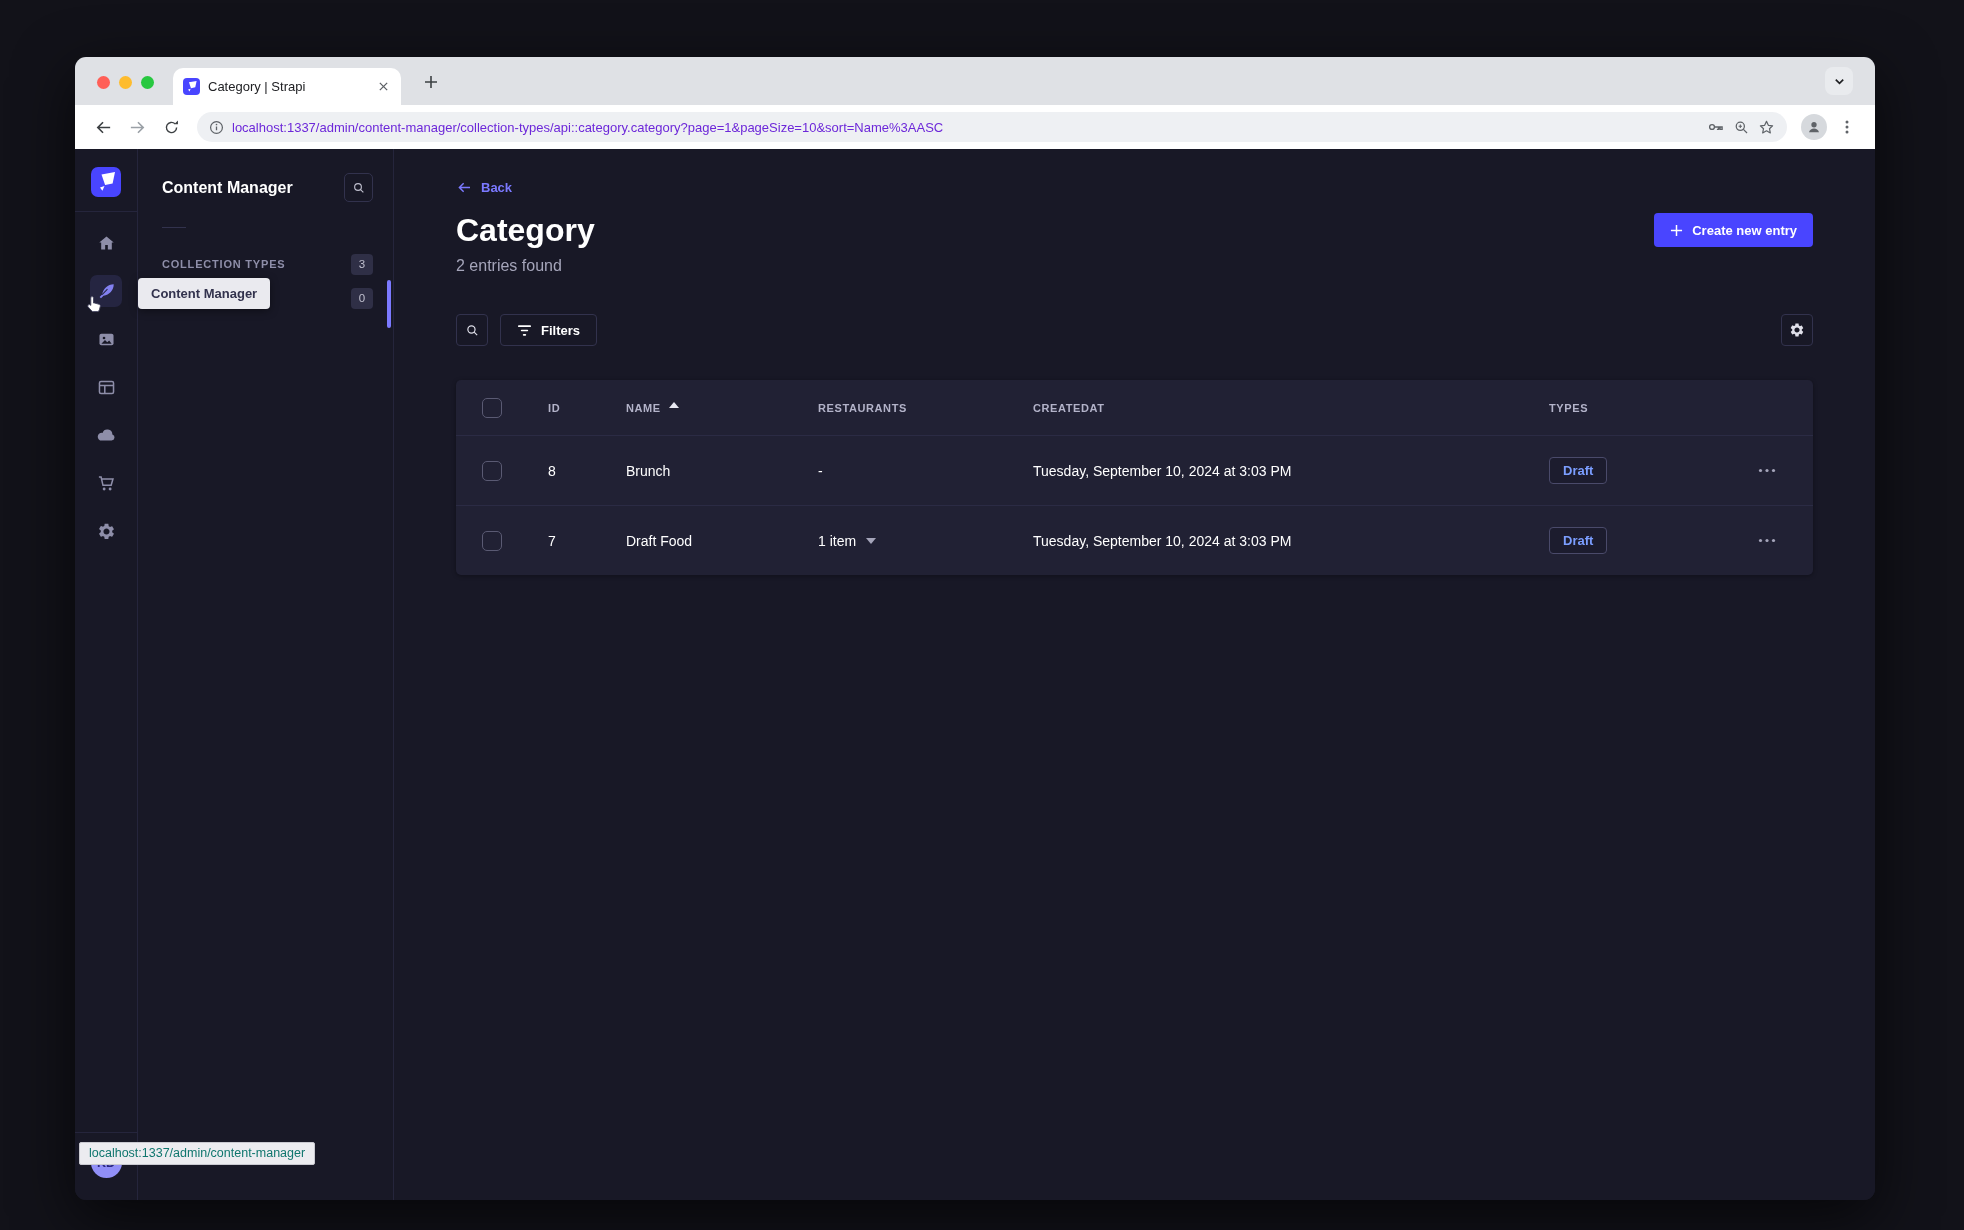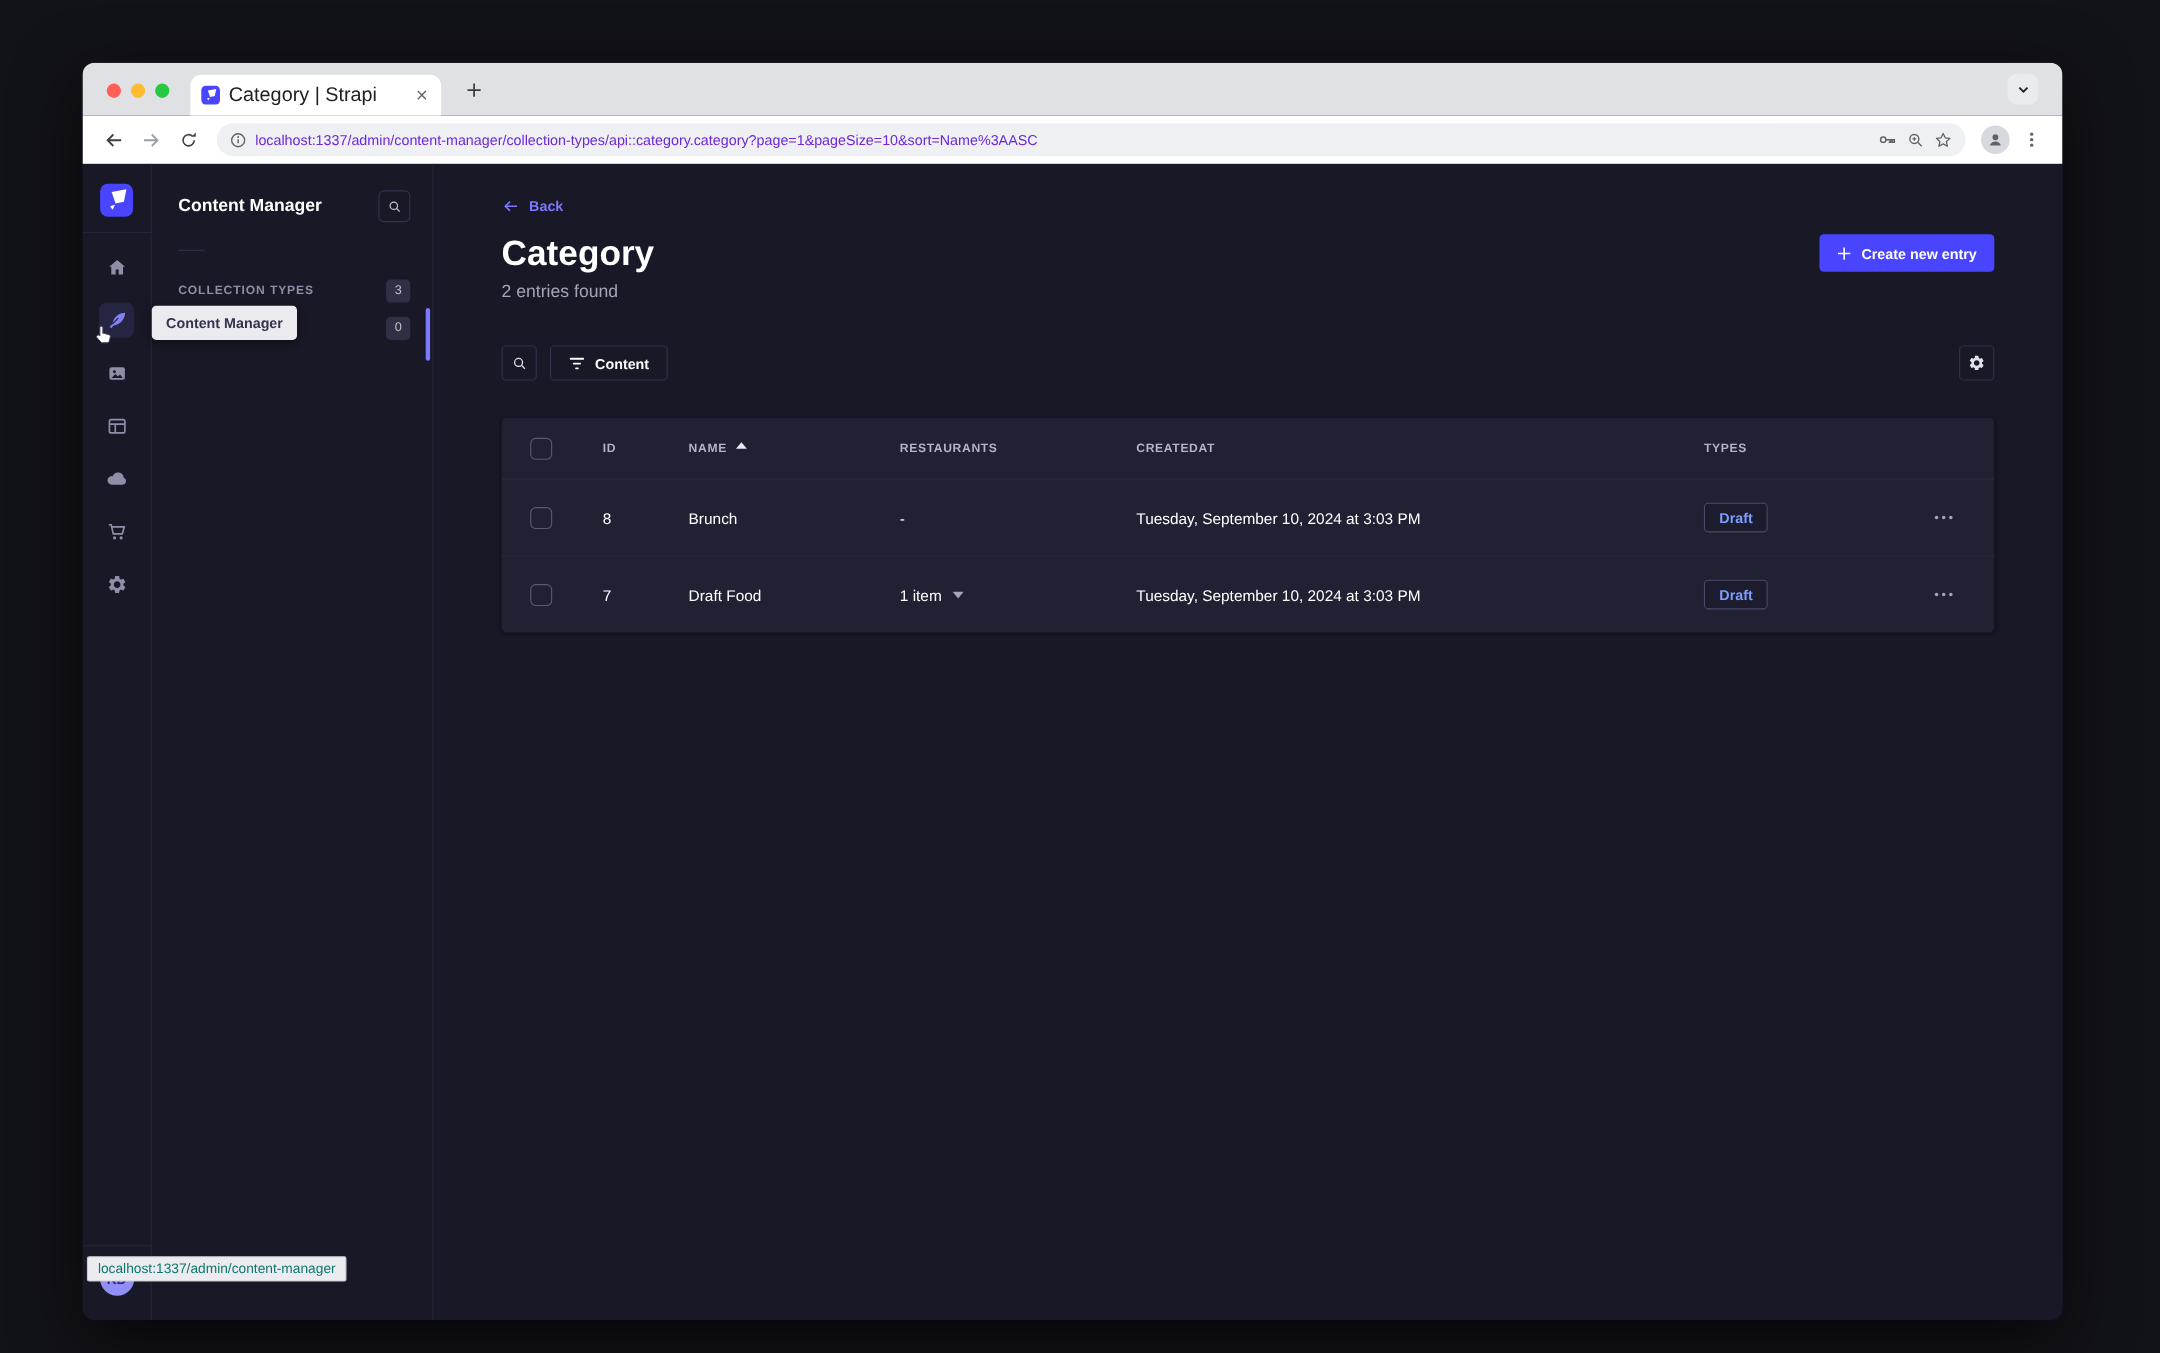--- a/index.html
+++ b/index.html
@@ -13,21 +13,21 @@
 
   
   .tabstrip { height:48px; background:#dfe1e5; position:relative; flex:none; }
   .traffic { position:absolute; left:22px; top:19px; display:flex; gap:9px; }
   .traffic span { width:13px; height:13px; border-radius:50%; }
   .t-red{background:#ff5f57;} .t-yellow{background:#febc2e;} .t-green{background:#28c840;}
   .tab { position:absolute; left:98px; bottom:0; width:228px; height:37px; background:#ffffff;
     border-radius:10px 10px 0 0; display:flex; align-items:center; padding:0 10px; gap:8px; }
   .favicon { width:17px; height:17px; border-radius:4px; background:#4945ff; position:relative; flex:none; }
   .favicon svg{ position:absolute; inset:0; }
-  .tab-title { font-size:18px; color:#202124; white-space:nowrap; overflow:hidden; flex:1; }
+  .tab-title { font-size:13px; color:#202124; white-space:nowrap; overflow:hidden; flex:1; }
   .tab-close { color:#5f6368; flex:none; width:16px; height:16px; display:flex; align-items:center; justify-content:center; }
   .newtab-btn { position:absolute; left:344px; top:13px; width:24px; height:24px; border-radius:50%;
     display:flex; align-items:center; justify-content:center; color:#3c4043; }
   .tabsearch-btn { position:absolute; right:22px; top:10px; width:28px; height:28px; border-radius:8px;
     background:#e9ebee; display:flex; align-items:center; justify-content:center; color:#202124; }
 
   
   .toolbar { height:44px; background:#ffffff; display:flex; align-items:center; padding:0 14px; gap:6px; flex:none; }
   .nav-btn { width:28px; height:28px; display:flex; align-items:center; justify-content:center; border-radius:50%; }
   .c-dark{color:#3c4043;} .c-mid{color:#5f6368;} .c-dis{color:#9aa0a6;}
@@ -325,21 +325,21 @@
                 <circle cx="8.6" cy="8.6" r="4.8" stroke="currentColor" stroke-width="1.6" fill="none"></circle>
                 <path d="M12.2 12.2l4 4" stroke="currentColor" stroke-width="1.6"></path>
               </svg>
           </div>
           <button class="filters-btn">
             <svg width="15" height="13" viewBox="0 0 16 14">
                 <rect x="1" y="1.4" width="14" height="1.8" rx=".9" fill="#fff"></rect>
                 <rect x="4" y="6.1" width="8" height="1.8" rx=".9" fill="#fff"></rect>
                 <rect x="6.2" y="10.8" width="3.6" height="1.8" rx=".9" fill="#fff"></rect>
               </svg>
-            <span>Content</span>
+            <span>Filters</span>
           </button>
           <div class="spacer"></div>
           <div class="sq-btn">
             <svg width="16" height="16" viewBox="0 0 20 20">
                 <path d="M15.95 10.78c.03-.25.05-.51.05-.78s-.02-.53-.06-.78l1.69-1.32c.15-.12.19-.34.1-.51l-1.6-2.77c-.1-.18-.31-.24-.49-.18l-1.99.8c-.42-.32-.86-.58-1.35-.78L12 2.14c-.03-.2-.2-.34-.4-.34H8.4c-.2 0-.36.14-.39.34l-.3 2.12c-.49.2-.94.47-1.35.78l-1.99-.8c-.18-.07-.39 0-.49.18l-1.6 2.77c-.1.18-.06.39.1.51l1.69 1.32c-.04.25-.07.52-.07.78s.02.53.06.78L2.37 12.1c-.15.12-.19.34-.1.51l1.6 2.77c.1.18.31.24.49.18l1.99-.8c.42.32.86.58 1.35.78l.3 2.12c.04.2.2.34.4.34h3.2c.2 0 .37-.14.39-.34l.3-2.12c.49-.2.94-.47 1.35-.78l1.99.8c.18.07.39 0 .49-.18l1.6-2.77c.1-.18.06-.39-.1-.51l-1.67-1.32zM10 13.2c-1.77 0-3.2-1.43-3.2-3.2s1.43-3.2 3.2-3.2 3.2 1.43 3.2 3.2-1.43 3.2-3.2 3.2z" fill="currentColor"></path>
               </svg>
           </div>
         </div>
 
         <div class="table-card">

